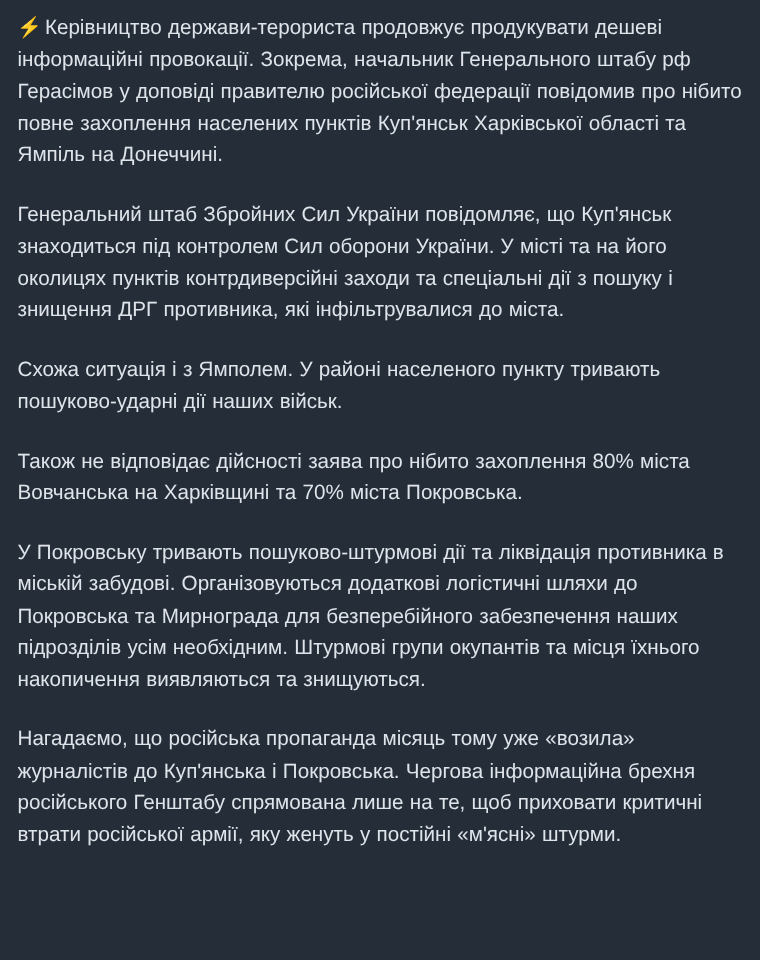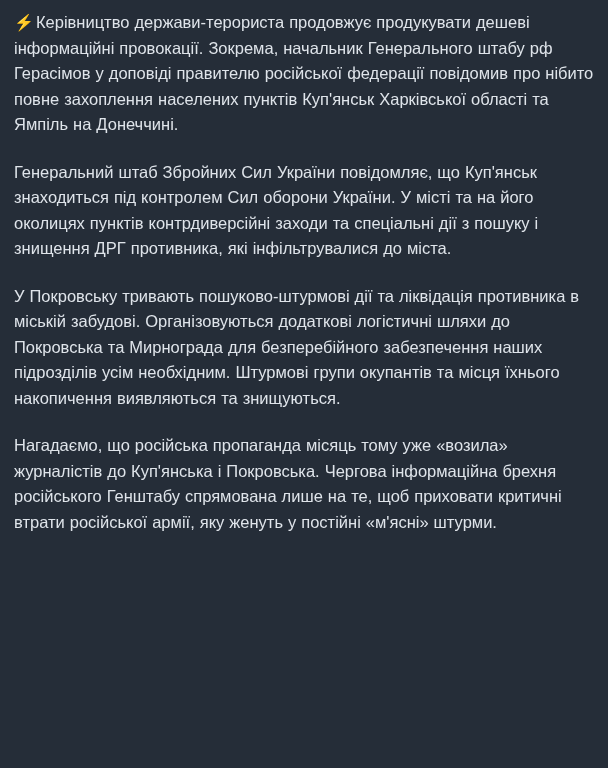--- a/index.html
+++ b/index.html
@@ -49,18 +49,20 @@
 </head>
 <body>
 
 <div class="post">
   <div class="left-rail"></div>
 
   <p class="para"><span class="bolt">⚡</span><span>Керівництво держави-терориста продовжує продукувати дешеві інформаційні провокації. Зокрема, начальник Генерального штабу рф Герасімов у доповіді правителю російської федерації повідомив про нібито повне захоплення населених пунктів Куп'янськ Харківської області та Ямпіль на Донеччині.</span></p>
 
   <p class="para">Генеральний штаб Збройних Сил України  повідомляє, що Куп'янськ знаходиться під контролем Сил оборони України. У місті та на його околицях пунктів контрдиверсійні заходи та спеціальні дії з пошуку і знищення ДРГ противника, які інфільтрувалися до міста.</p>
 
+  <p class="para">Схожа ситуація і з Ямполем. У районі населеного пункту тривають пошуково-ударні дії наших військ.</p>
 
+  <p class="para">Також не відповідає дійсності заява про нібито захоплення 80% міста Вовчанська на Харківщині та 70% міста Покровська.</p>
 
   <p class="para">У Покровську тривають пошуково-штурмові дії та ліквідація противника в міській забудові. Організовуються додаткові логістичні шляхи до Покровська та Мирнограда для безперебійного забезпечення наших підрозділів усім необхідним. Штурмові групи окупантів та місця їхнього накопичення виявляються та знищуються.</p>
 
   <p class="para">Нагадаємо, що російська пропаганда  місяць тому  уже  «возила» журналістів  до Куп'янська і Покровська. Чергова інформаційна брехня російського Генштабу спрямована лише на те, щоб приховати критичні втрати російської армії, яку женуть у постійні «м'ясні» штурми.</p>
 </div>
 
 </body></html>

